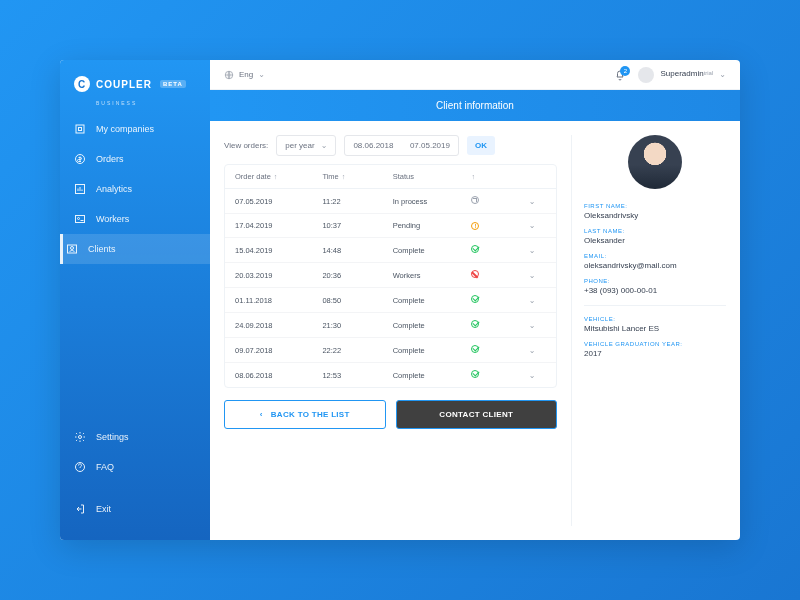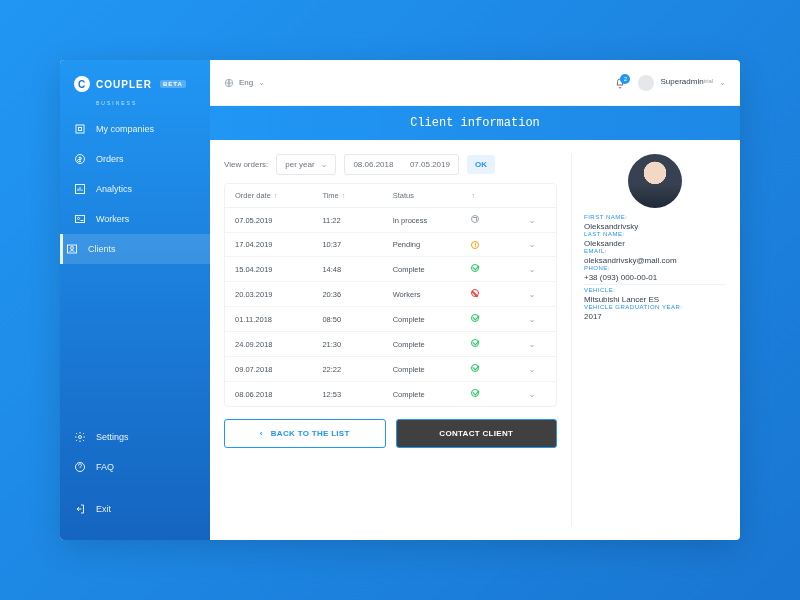--- a/index.html
+++ b/index.html
@@ -9,30 +9,30 @@
 .logo { display: flex; align-items: center; gap: 6px; padding: 0 14px 16px; color: #fff; font-size: 10px; font-weight: 700; letter-spacing: 1px; }
 .logo-icon { width: 16px; height: 16px; background: #fff; border-radius: 50%; display: flex; align-items: center; justify-content: center; color: #1976D2; font-weight: 900; font-size: 10px; }
 .logo-badge { background: rgba(255,255,255,0.25); font-size: 6px; padding: 1px 3px; border-radius: 2px; margin-left: 2px; }
 .logo-sub { font-size: 5px; letter-spacing: 2px; opacity: 0.7; margin-top: -8px; padding-left: 36px; color: #fff; }
 .nav { flex: 1; display: flex; flex-direction: column; padding-top: 8px; }
 .nav-item { display: flex; align-items: center; gap: 10px; padding: 9px 14px; color: #fff; font-size: 9px; cursor: pointer; opacity: 0.9; }
 .nav-item.active { background: rgba(255,255,255,0.15); border-left: 3px solid #fff; padding-left: 3px; }
 .nav-item .nav-icon { width: 12px; height: 12px; display: flex; align-items: center; justify-content: center; }
 .nav-spacer { flex: 1; }
 .main { flex: 1; display: flex; flex-direction: column; min-width: 0; }
-.topbar { height: 46px; display: flex; align-items: center; padding: 0 14px; gap: 12px; border-bottom: 1px solid #eef2f6; }
+.topbar { height: 30px; display: flex; align-items: center; padding: 0 14px; gap: 12px; border-bottom: 1px solid #eef2f6; }
 .lang { display: flex; align-items: center; gap: 5px; font-size: 8px; color: #6b7280; cursor: pointer; }
 .top-actions { margin-left: auto; display: flex; align-items: center; gap: 12px; }
 .bell { position: relative; cursor: pointer; }
 .bell-badge { position: absolute; top: -3px; right: -4px; background: #2196F3; color: #fff; border-radius: 6px; font-size: 6px; width: 10px; height: 10px; display: flex; align-items: center; justify-content: center; }
 .user { display: flex; align-items: center; gap: 6px; font-size: 8px; color: #374151; cursor: pointer; }
 .user-avatar { width: 16px; height: 16px; border-radius: 50%; background: #e5e7eb; }
 .user-info { display: flex; flex-direction: row; line-height: 1.1; }
 .user-role { font-size: 6px; color: #9ca3af; }
-.header-band { background: linear-gradient(90deg, #2196F3, #1E88E5); color: #fff; text-align: center; font-size: 12px; padding: 10px; font-family: Liberation Mono, monospace; }
+.header-band { background: linear-gradient(90deg, #2196F3, #1E88E5); color: #fff; text-align: center; font-size: 10px; padding: 10px; }
 .content { flex: 1; display: flex; padding: 14px; gap: 14px; overflow: hidden; }
 .orders-panel { flex: 1; display: flex; flex-direction: column; min-width: 0; }
 .filters { display: flex; align-items: center; gap: 8px; font-size: 8px; color: #6b7280; margin-bottom: 8px; }
 .filter-label { margin-right: 0; }
 .select, .daterange { border: 1px solid #e5e7eb; border-radius: 3px; padding: 5px 8px; font-size: 8px; color: #6b7280; background: #fff; display: flex; align-items: center; gap: 6px; cursor: pointer; }
 .ok-btn { background: #e9f3ff; color: #2196F3; border: none; padding: 5px 8px; font-size: 8px; border-radius: 3px; cursor: pointer; font-weight: 600; }
 .table { border: 1px solid #eef2f6; border-radius: 4px; overflow: hidden; }
 .thead, .trow { display: grid; grid-template-columns: 1.2fr 0.8fr 1fr 0.5fr 0.4fr; align-items: center; padding: 7px 10px; font-size: 7.5px; gap: 36px; }
 .thead { color: #6b7280; border-bottom: 1px solid #eef2f6; }
 .thead .th { display: flex; align-items: center; gap: 3px; }
@@ -45,21 +45,21 @@
 .status-complete { border-color: #22c55e; position: relative; }
 .status-complete::after { content: ""; position: absolute; width: 3px; height: 5px; border-right: 1.5px solid #22c55e; border-bottom: 1.5px solid #22c55e; transform: rotate(45deg); top: -1px; left: 1.5px; }
 .status-cancel { border-color: #ef4444; position: relative; }
 .status-cancel::after { content: ""; position: absolute; width: 8px; height: 1.5px; background: #ef4444; top: 3px; left: -1.5px; transform: rotate(45deg); }
 .chev { color: #9ca3af; font-size: 8px; }
 .sort-arrow { color: #9ca3af; font-size: 7px; }
 .actions { display: flex; gap: 10px; margin-top: 12px; }
 .btn { flex: 1; padding: 9px; font-size: 8px; font-weight: 700; border-radius: 3px; cursor: pointer; display: flex; align-items: center; justify-content: center; gap: 8px; letter-spacing: 0.3px; }
 .btn-outline { background: #fff; border: 1px solid #2196F3; color: #2196F3; }
 .btn-primary { background: #404040; border: 1px solid #2196F3; color: #fff; }
-.client-panel { width: 155px; padding-left: 12px; border-left: 1px solid #eef2f6; display: flex; flex-direction: column; }
+.client-panel { width: 155px; padding-left: 12px; border-left: 1px solid #eef2f6; display: flex; flex-direction: column; gap: 8px; }
 .client-avatar { width: 54px; height: 54px; border-radius: 50%; background: linear-gradient(135deg, #d1d5db, #9ca3af); align-self: center; margin-bottom: 6px; background-image: radial-gradient(circle at 50% 35%, #f3d9c5 25%, transparent 26%), linear-gradient(180deg, #374151 55%, #1f2937 100%); background-size: cover; }
 .field { display: flex; flex-direction: column; gap: 2px; }
 .field-label { font-size: 6px; color: #2196F3; letter-spacing: 0.5px; text-transform: uppercase; }
 .field-value { font-size: 8px; color: #374151; word-break: break-all; }
 .divider { height: 1px; background: #eef2f6; margin: 2px 0; }
 svg { display: block; }
 </style>
 </head>
 <body>
 

